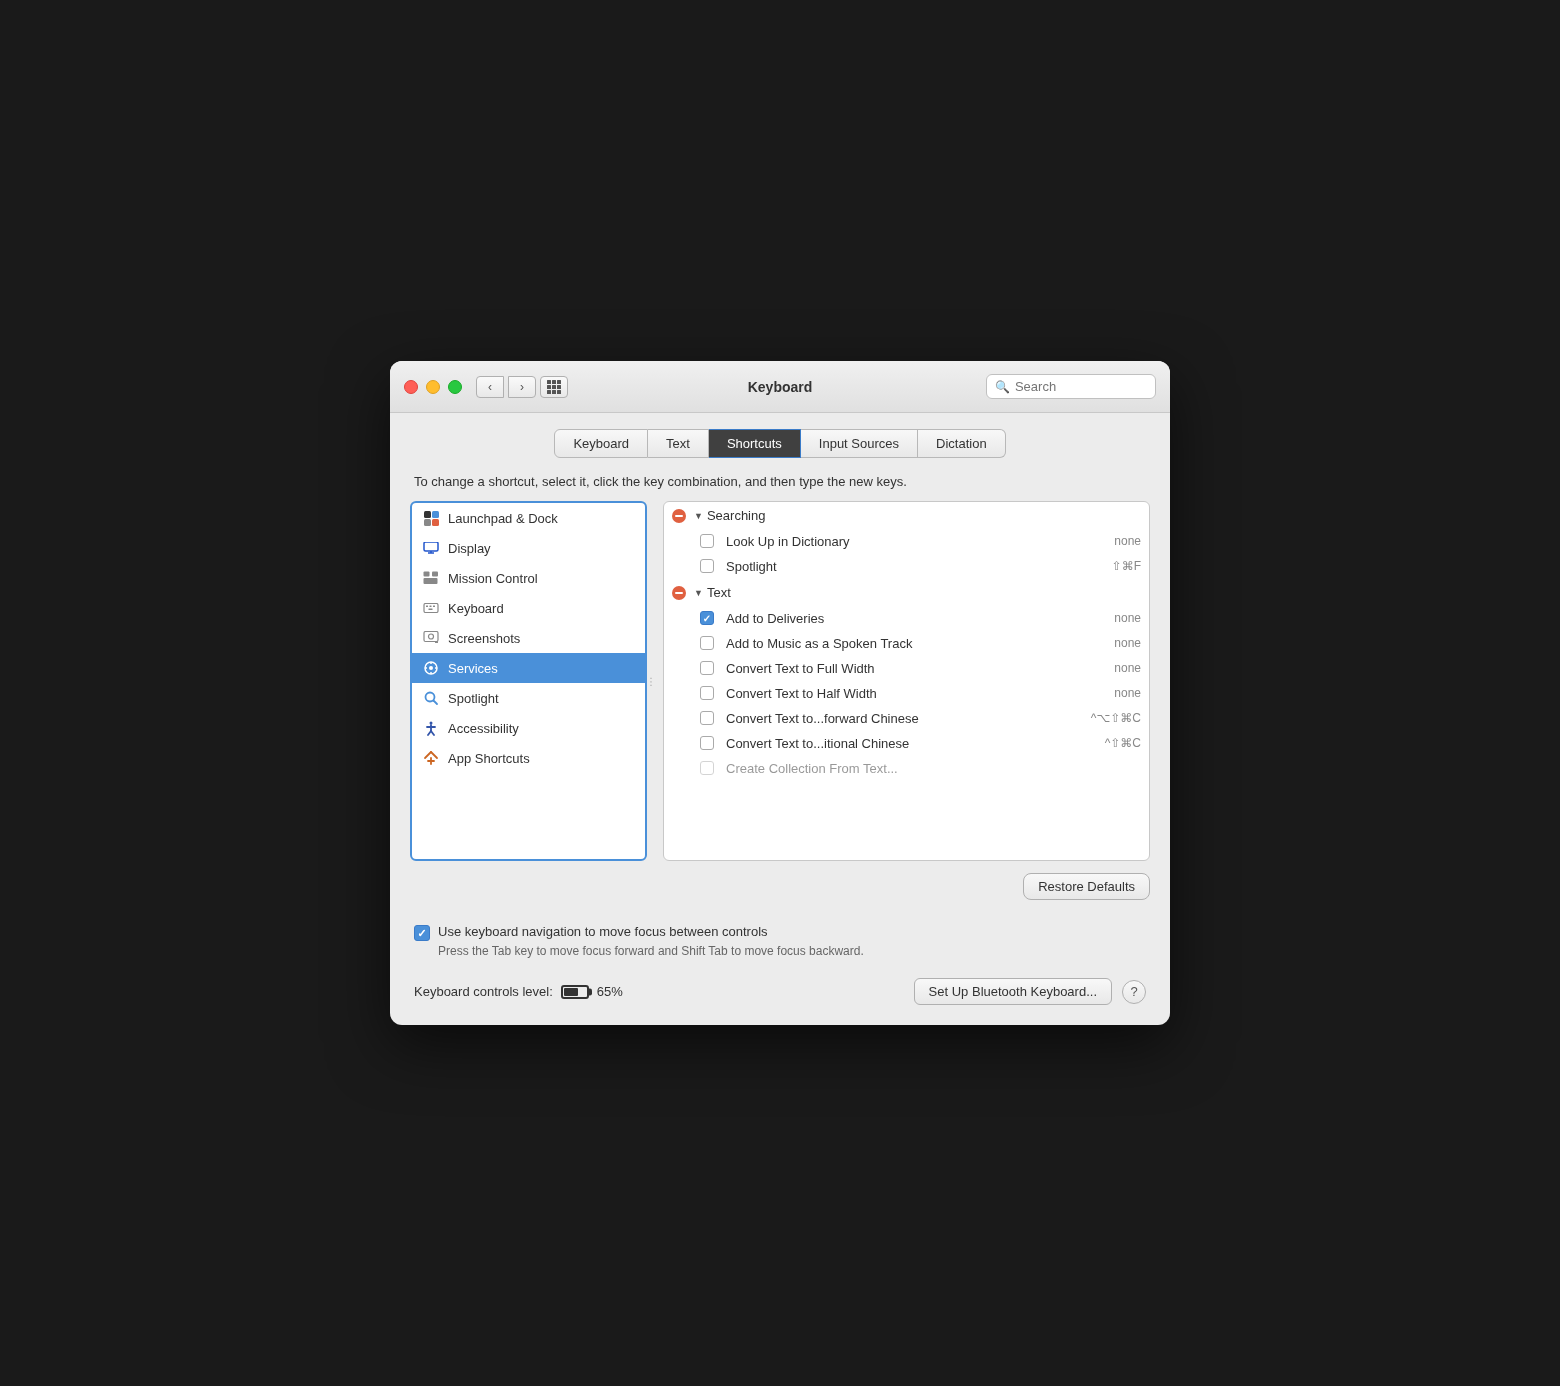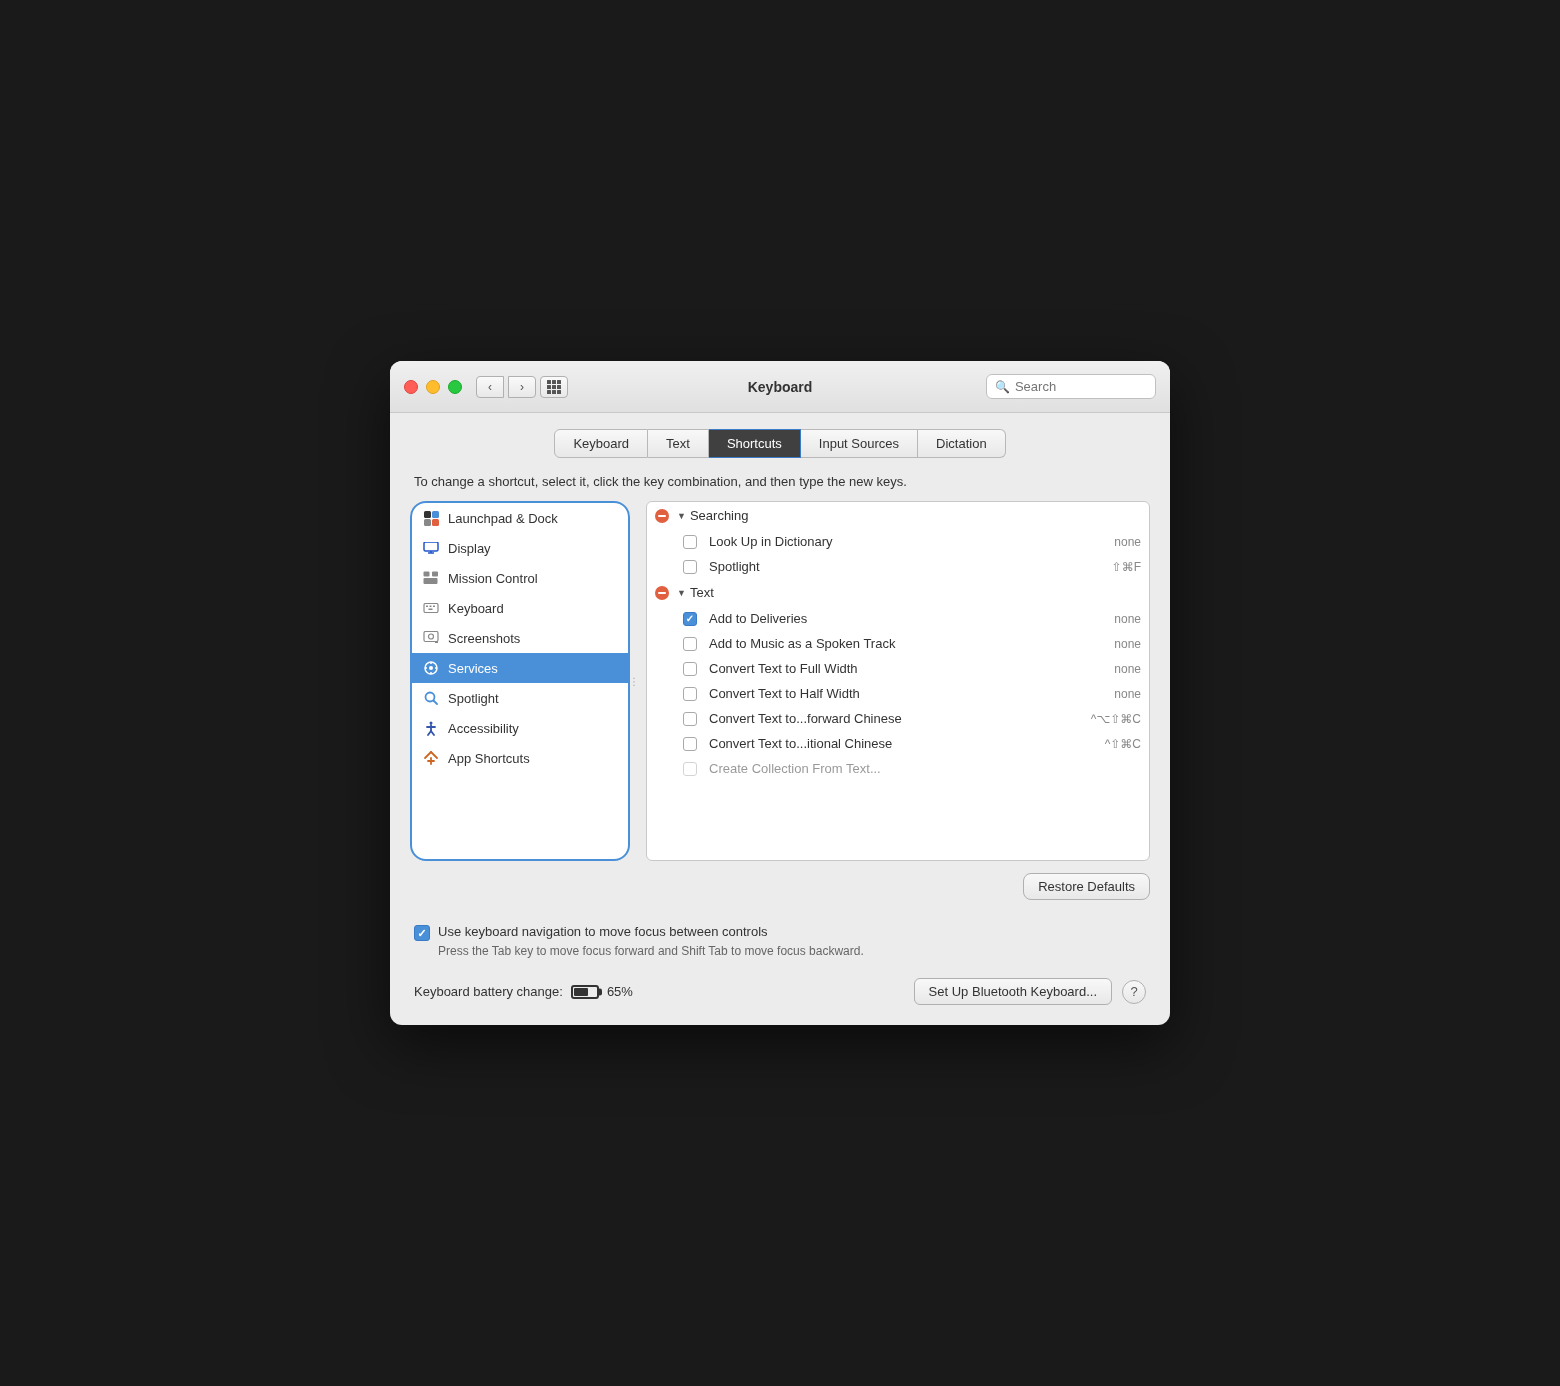--- a/index.html
+++ b/index.html
@@ -148,24 +148,24 @@
       color: #333;
       margin-bottom: 12px;
       padding-left: 4px;
     }
     .main-area {
       display: flex;
       gap: 0;
       height: 360px;
     }
     .sidebar {
-      width: 220px;
+      width: 237px;
       background: white;
       border: 2px solid #4a90d9;
-      border-radius: 16px;
+      border-radius: 6px;
       overflow-y: auto;
       flex-shrink: 0;
     }
     .sidebar-item {
       display: flex;
       align-items: center;
       padding: 6px 10px;
       font-size: 13px;
       color: #333;
       cursor: pointer;
@@ -230,21 +230,21 @@
       background: white;
       border-radius: 1px;
     }
     .triangle {
       font-size: 9px;
       color: #555;
       margin-right: 4px;
     }
     .shortcut-row {
       display: flex;
-      align-items: center;
+      align-items: flex-start;
       padding: 5px 8px 5px 36px;
       font-size: 13px;
       color: #333;
     }
     .checkbox {
       width: 14px;
       height: 14px;
       border: 1px solid #aaa;
       border-radius: 3px;
       margin-right: 12px;
@@ -627,21 +627,21 @@
     <div class="keyboard-nav-section">
       <div class="keyboard-nav-row">
         <div class="keyboard-nav-checkbox"></div>
         <span class="keyboard-nav-text">Use keyboard navigation to move focus between controls</span>
       </div>
       <div class="keyboard-nav-sub">Press the Tab key to move focus forward and Shift Tab to move focus backward.</div>
     </div>
 
     <div class="bottom-bar">
       <div class="battery-section">
-        <span>Keyboard battery change:</span>
+        <span>Keyboard controls level:</span>
         <div class="battery-icon">
           <div class="battery-body">
             <div class="battery-fill"></div>
           </div>
         </div>
         <span>65%</span>
       </div>
       <div class="bottom-right">
         <button class="bluetooth-btn">Set Up Bluetooth Keyboard...</button>
         <div class="help-btn">?</div>

